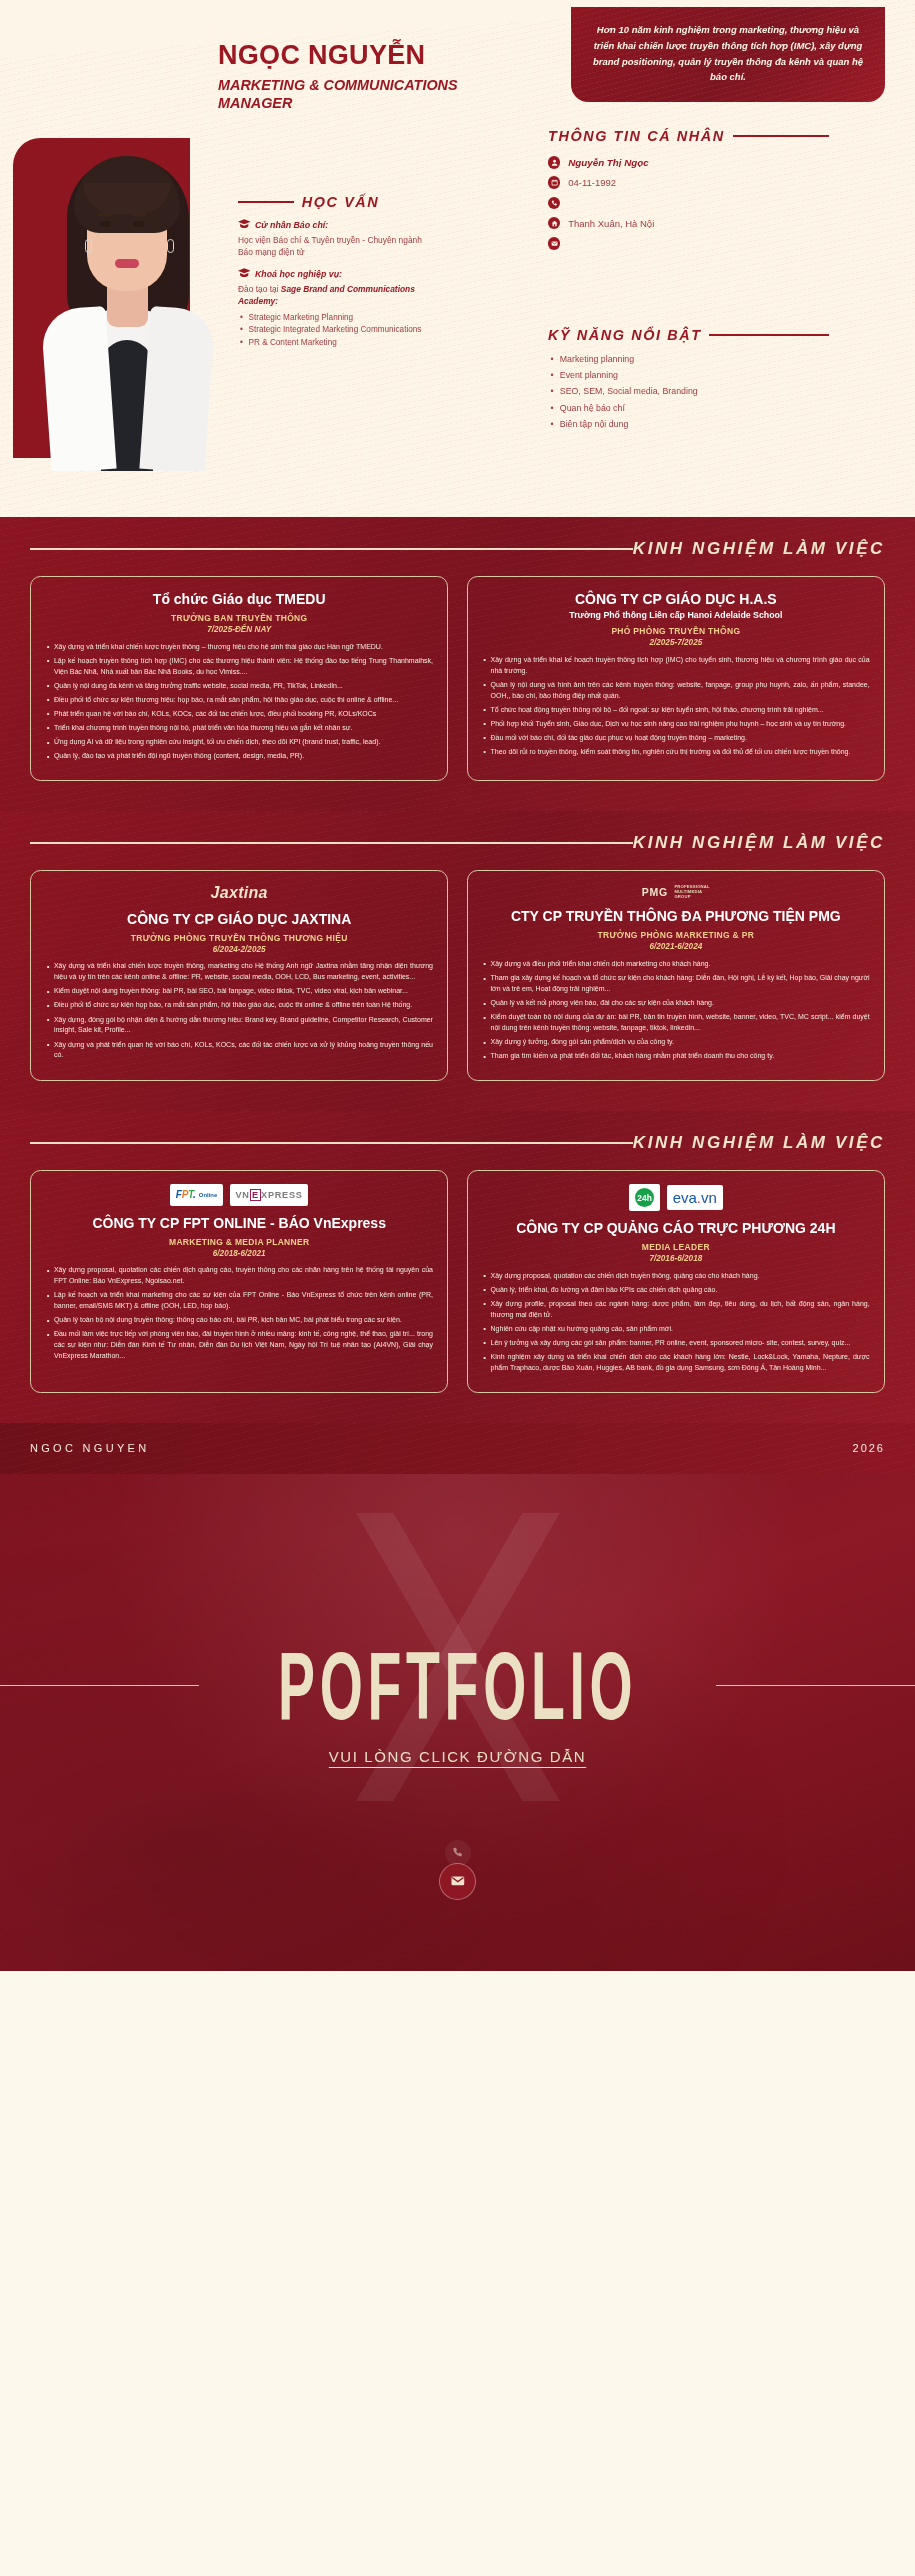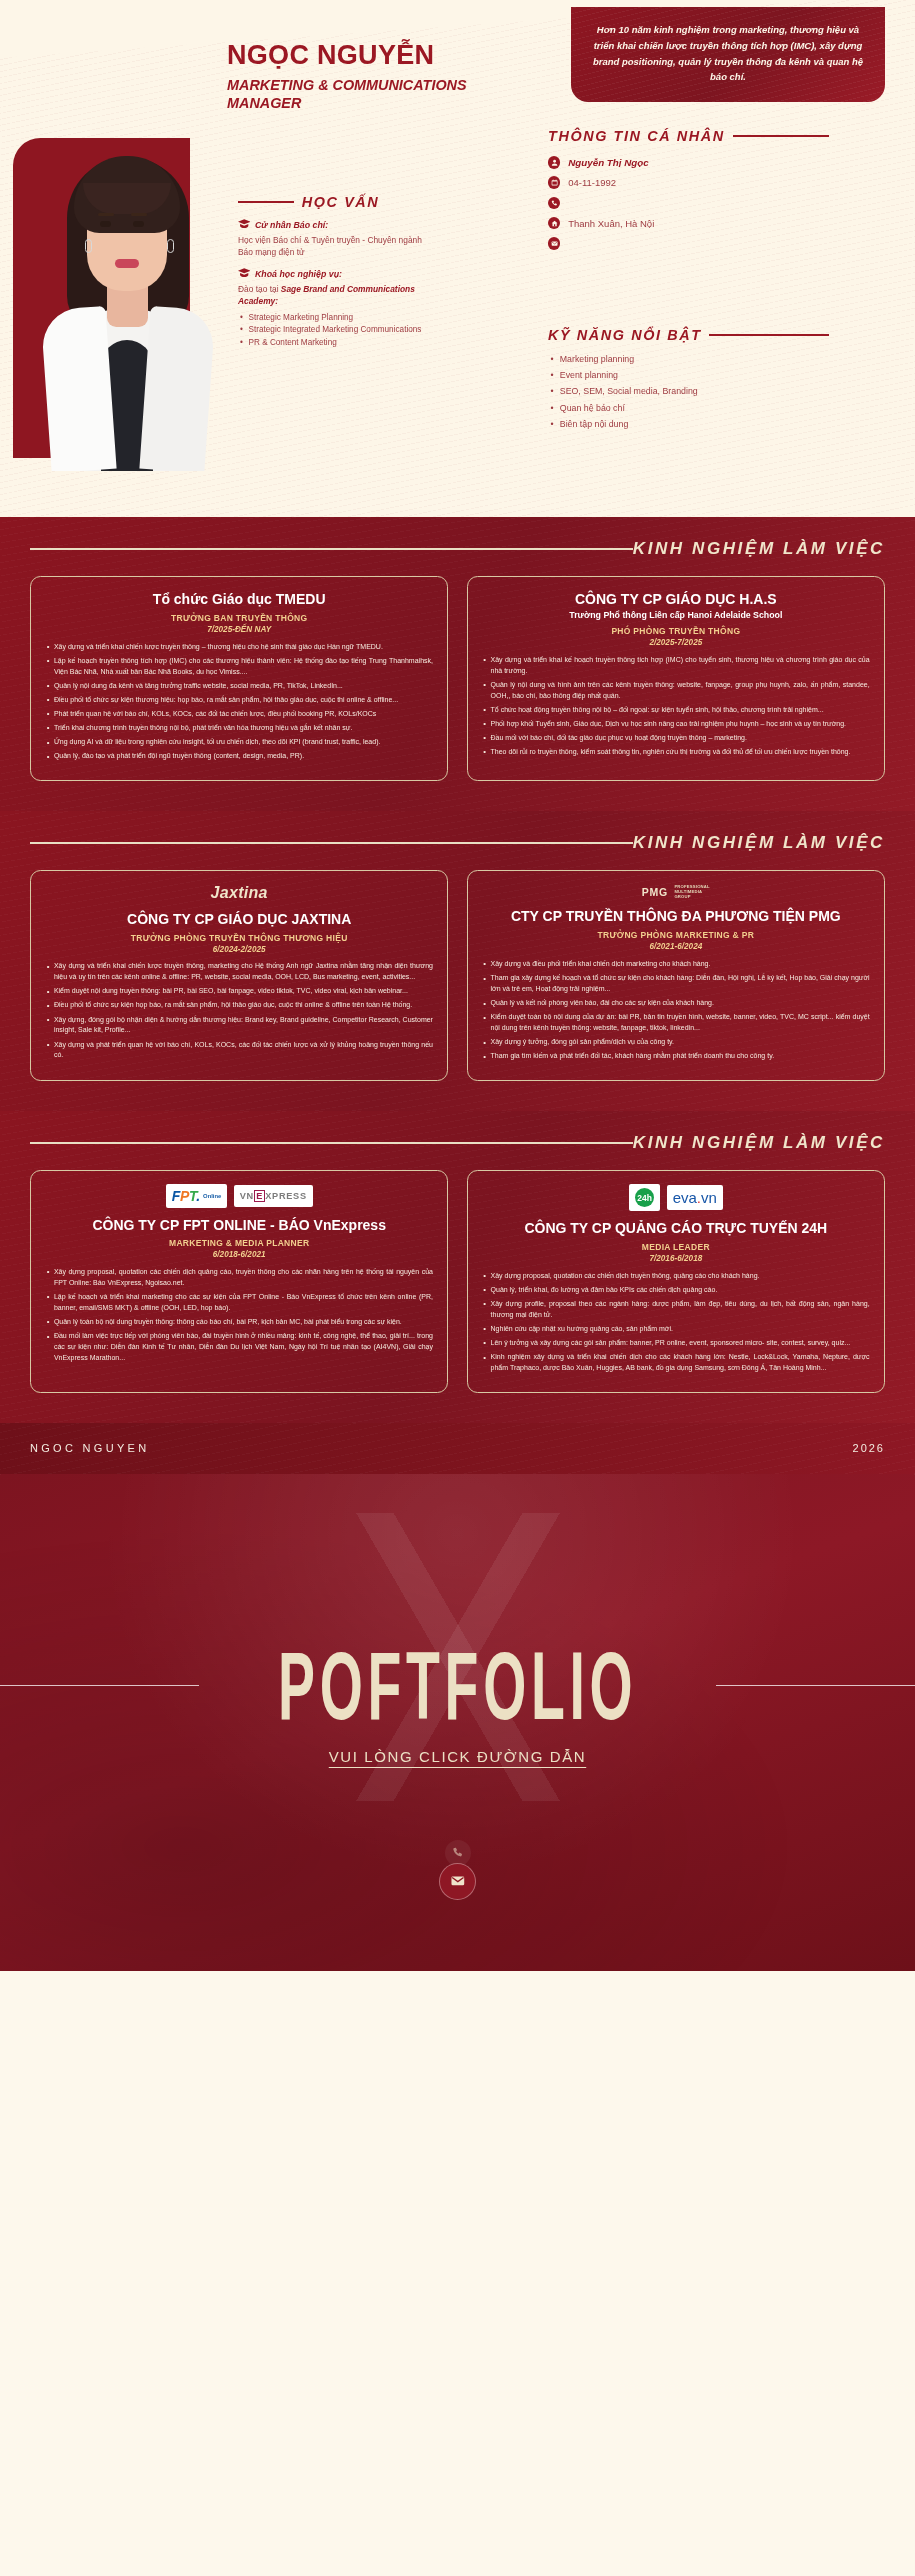--- a/index.html
+++ b/index.html
@@ -85,21 +85,21 @@
     background:#3a2420; border-radius: 0 0 39px 39px;
   }
   .pf-eye { position:absolute; top:116px; width:11px; height:5.9px; background:#2a1a14; border-radius:5.9px; }
   .pf-eye.l { left:61px; } .pf-eye.r { left:94px; }
   .pf-brow { position:absolute; top:108px; width:15.7px; height:3.3px; background:#3b2519; border-radius:2.6px; }
   .pf-brow.l { left:59px; } .pf-brow.r { left:92px; }
   .pf-lip { position:absolute; left:76px; top:154px; width:23.5px; height:8.5px; background:#c9465a; border-radius:11.8px; }
   .pf-earring { position:absolute; top:134px; width:6.5px; height:14.4px; border:1.3px solid #d8d8d8; border-radius:3.9px; }
   .pf-earring.l { left:46px; } .pf-earring.r { left:128px; }
 
-  .name-block { position: absolute; left: 227px; top: 41px; width: 281px; }
+  .name-block { position: absolute; left: 218px; top: 41px; width: 281px; }
   .name {
     font-size: 27px; font-weight: 800; letter-spacing: 0.3px;
     color: #9b1823; line-height: 1.05;
   }
   .role {
     font-size: 14.4px; font-weight: 800; font-style: italic;
     color: #9b1823; line-height: 1.25; margin-top: 6.5px;
   }
 
   .summary-box {
@@ -199,21 +199,21 @@
   }
   .logo-row {
     display: flex; justify-content: center; align-items: center;
     gap: 6.5px; margin-bottom: 7.8px; min-height: 0;
   }
   .logo-chip {
     background: #ffffff; border-radius: 2px;
     padding: 3.9px 5.9px; display: flex; align-items: center; gap: 3.3px;
     min-height: 22px;
   }
-  .logo-fpt { font-size: 14px; font-weight: 800; font-style: italic; color: #0b57a4; letter-spacing: -0.3px; }
+  .logo-fpt { font-size: 10px; font-weight: 800; font-style: italic; color: #0b57a4; letter-spacing: -0.3px; }
   .logo-fpt .o { color: #ef7622; } .logo-fpt .g { color: #36a94b; }
   .logo-fpt-sub { font-size: 5.9px; color: #1a5fa8; font-weight: 600; }
   .logo-vnx { font-size: 9.2px; font-weight: 700; color: #7c7c7c; letter-spacing: 0.7px; }
   .logo-vnx .e { color: #9c1b4e; border: 1.3px solid #9c1b4e; padding: 0 1.3px; }
   .logo-24h { font-size: 8.5px; font-weight: 800; color: #ffffff; background: #18a04a; border-radius: 50%; width: 19.6px; height: 19.6px; display: flex; align-items: center; justify-content: center; }
   .logo-eva { font-size: 15px; font-weight: 400; color: #1756a8; }
   .logo-eva .dot { color: #e23a3a; }
   .logo-jaxtina { font-size: 16px; font-weight: 700; font-style: italic; color: #f0e5ca; letter-spacing: 0.3px; }
   .logo-pmg { font-size: 10.5px; font-weight: 800; color: #f0e5ca; letter-spacing: 0.7px; }
   .logo-pmg-sub { font-size: 4.2px; color: #e4d8b8; line-height: 1.25; font-weight: 700; letter-spacing: 0.2px; }
@@ -583,21 +583,21 @@
 
       <div class="exp-card">
         <div class="logo-row">
           <span class="logo-chip">
             <span class="logo-24h">24h</span>
           </span>
           <span class="logo-chip">
             <span class="logo-eva">eva<span class="dot">.</span>vn</span>
           </span>
         </div>
-        <div class="co-name">CÔNG TY CP QUẢNG CÁO TRỰC TUYẾN 24H</div>
+        <div class="co-name">CÔNG TY CP QUẢNG CÁO TRỰC PHƯƠNG 24H</div>
         <div class="co-title">MEDIA LEADER</div>
         <div class="co-date">7/2016-6/2018</div>
         <ul class="bullets">
           <li>Xây dựng proposal, quotation các chiến dịch truyền thông, quảng cáo cho khách hàng.</li>
           <li>Quản lý, triển khai, đo lường và đảm bảo KPIs các chiến dịch quảng cáo.</li>
           <li>Xây dựng profile, proposal theo các ngành hàng: dược phẩm, làm đẹp, tiêu dùng, du lịch, bất động sản, ngân hàng, thương mại điện tử.</li>
           <li>Nghiên cứu cập nhật xu hướng quảng cáo, sản phẩm mới.</li>
           <li>Lên ý tưởng và xây dựng các gói sản phẩm: banner, PR online, event, sponsored micro- site, contest, survey, quiz...</li>
           <li>Kinh nghiệm xây dựng và triển khai chiến dịch cho các khách hàng lớn: Nestle, Lock&amp;Lock, Yamaha, Nepture, dược phẩm Traphaco, dược Bảo Xuân, Huggies, AB bank, đồ gia dụng Samsung, sơn Đông Á, Tân Hoàng Minh...</li>
         </ul>

